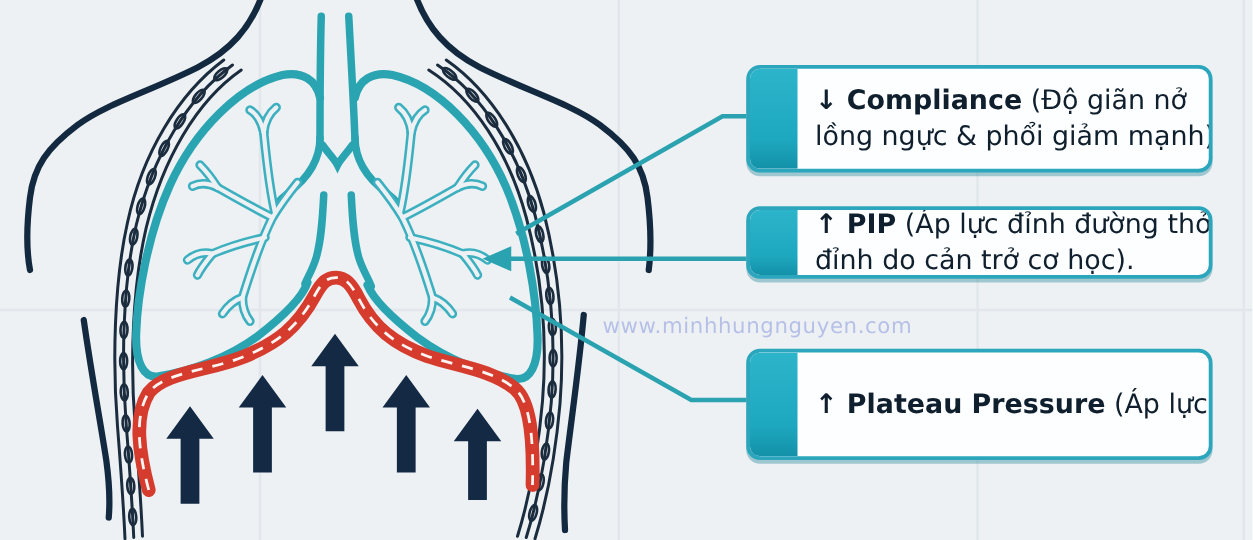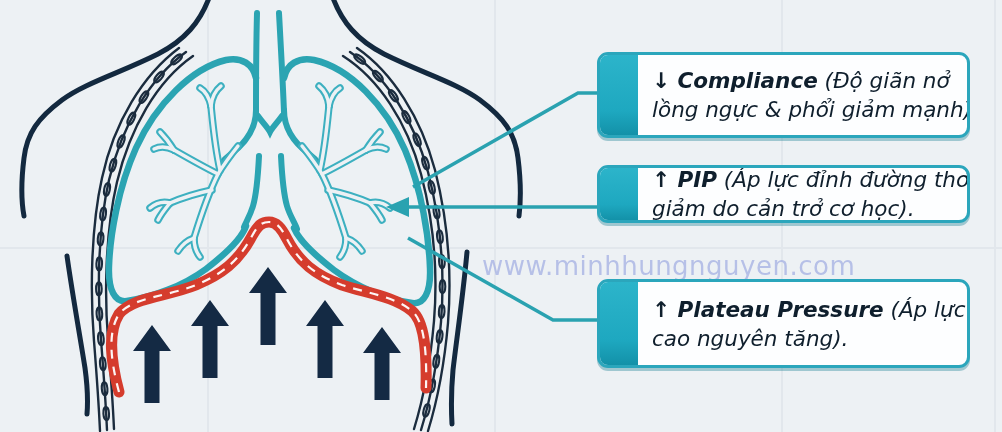--- a/index.html
+++ b/index.html
@@ -19,29 +19,29 @@
   .rib-oval{stroke:var(--rib-outline);stroke-width:2.1;fill:none;}
   .lung{stroke:var(--lung-teal);stroke-width:6.5;fill:none;stroke-linecap:round;}
   .airway{stroke:var(--lung-teal);stroke-width:6;fill:none;stroke-linecap:round;}
   .tube-outer{stroke:var(--bronchi-teal);stroke-width:7.5;fill:none;stroke-linecap:round;stroke-linejoin:round;}
   .tube-inner{stroke:var(--background);stroke-width:3.4;fill:none;stroke-linecap:round;stroke-linejoin:round;}
   .red-band{stroke:var(--diaphragm-red);stroke-width:11;fill:none;stroke-linecap:round;}
   .red-dash{stroke:#ffffff;stroke-width:2.2;fill:none;stroke-dasharray:9 8;opacity:.95;}
   .arrow{fill:var(--arrow-navy);}
   .connector{stroke:var(--connector-teal);stroke-width:3.5;fill:none;}
   .connector-head{fill:var(--connector-teal);}
-  .watermark{position:absolute;left:482px;top:251px;font-size:26px;letter-spacing:.5px;
+  .watermark{position:absolute;left:482px;top:251px;font-size:17px;letter-spacing:.5px;
              color:var(--watermark);opacity:.8;white-space:nowrap;}
   .callout{position:absolute;left:597px;width:373px;box-sizing:border-box;
            background:var(--callout-bg);border:3px solid var(--callout-border);
            border-radius:11px;display:flex;overflow:hidden;
            box-shadow:0 3px 0 rgba(14,120,140,.35);}
   .cap{width:38px;flex:0 0 38px;background:linear-gradient(180deg,#2cb4ca 0%,#1ea8c0 70%,#1391a8 100%);}
   .txt{flex:1;display:flex;flex-direction:column;justify-content:center;
-       padding:4px 8px 4px 14px;color:var(--text-dark);font-size:21.5px;line-height:29px;font-style:italic;}
+       padding:4px 8px 4px 14px;color:var(--text-dark);font-size:21.5px;line-height:29px;}
   .txt .l{white-space:nowrap;}
   .txt b{font-weight:700;}
 </style>
 </head>
 <body>
 
 <div class="stage">
 
   <svg viewBox="0 0 1002 432" width="1002" height="432">
 
@@ -205,25 +205,24 @@
     <div class="txt">
       <div class="l"><b>↓ Compliance</b><span> (Độ giãn nở</span></div>
       <div class="l">lồng ngực &amp; phổi giảm mạnh).</div>
     </div>
   </div>
 
   <div class="callout" style="top:165px;height:58px">
     <div class="cap"></div>
     <div class="txt">
       <div class="l"><b>↑ PIP</b><span> (Áp lực đỉnh đường thở</span></div>
-      <div class="l">giảm do cản trở cơ học).</div>
+      <div class="l">đỉnh do cản trở cơ học).</div>
     </div>
   </div>
 
   <div class="callout" style="top:279px;height:89px">
     <div class="cap"></div>
     <div class="txt">
       <div class="l"><b>↑ Plateau Pressure</b><span> (Áp lực</span></div>
-      <div class="l">cao nguyên tăng).</div>
     </div>
   </div>
 
 </div>
 
 </body></html>

